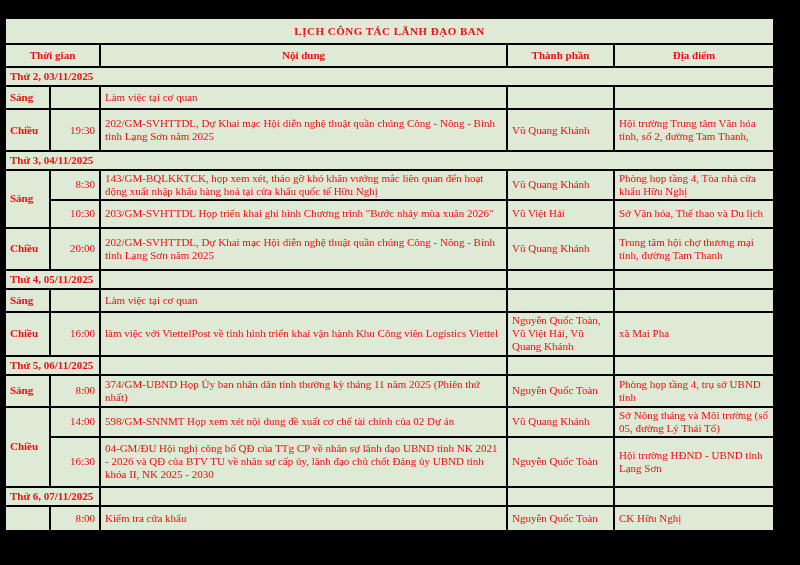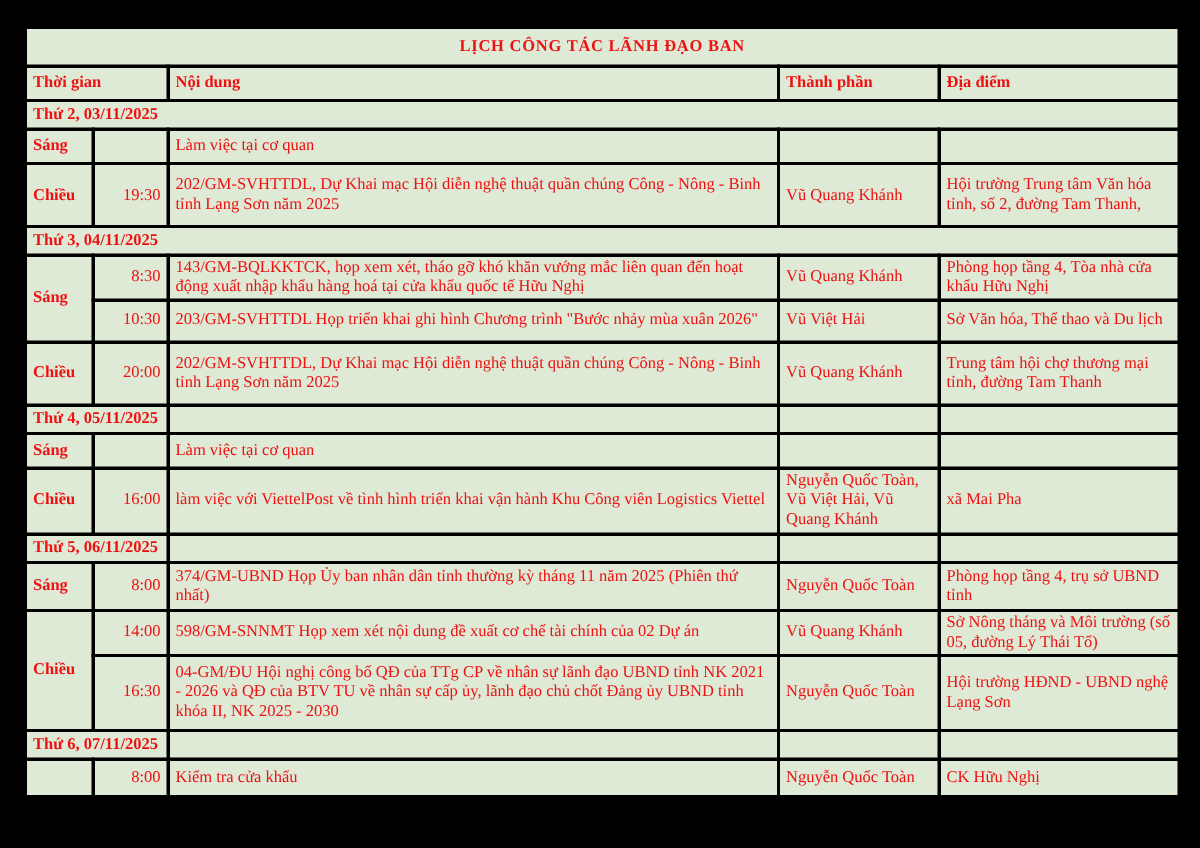--- a/index.html
+++ b/index.html
@@ -2,21 +2,21 @@
 <html><head>
 <meta charset="utf-8">
 <style>
   html,body{margin:0;padding:0;}
   body{
     width:800px;height:565px;
     background:#000;
     font-family:"Liberation Serif","DejaVu Serif",serif;
     position:relative;
   }
-  .page{position:absolute;left:16px;top:17px;}
+  .page{position:absolute;left:4px;top:17px;}
   table.sched{
     border-collapse:collapse;
     table-layout:fixed;
     width:769px;
     background:#000;
   }
   table.sched td, table.sched th{
     border:2px solid #000;
     background:#dee9d6;
     font-size:11px;
@@ -32,21 +32,21 @@
     color:#0a0ad0;
     text-align:center;
     height:22px;
     letter-spacing:.5px;
   }
   th.colhead{
     background:#fdf2cf;
     color:#0a0ad0;
     font-weight:bold;
     font-size:11.5px;
-    text-align:left;
+    text-align:center;
     height:19px;
   }
   td.dayhead{
     color:#00a14b;
     font-weight:bold;
     height:15px;
     font-size:11px;
     margin-top:36px;
   }
   td.part{
@@ -166,21 +166,21 @@
     <td class="part h32" rowspan="2">Chiều</td>
     <td class="time">14:00</td>
     <td>598/GM-SNNMT Họp xem xét nội dung đề xuất cơ chế tài chính của 02 Dự án</td>
     <td>Vũ Quang Khánh</td>
     <td>Sở Nông tháng và Môi trường (số 05, đường Lý Thái Tổ)</td>
   </tr>
   <tr>
     <td class="time h46">16:30</td>
     <td>04-GM/ĐU Hội nghị công bố QĐ của TTg CP về nhân sự lãnh đạo UBND tỉnh NK 2021 - 2026 và QĐ của BTV TU về nhân sự cấp ủy, lãnh đạo chủ chốt Đảng ủy UBND tỉnh khóa II, NK 2025 - 2030</td>
     <td>Nguyễn Quốc Toàn</td>
-    <td>Hội trường HĐND - UBND nghệ Lạng Sơn</td>
+    <td>Hội trường HĐND - UBND tỉnh Lạng Sơn</td>
   </tr>
 
   <tr>
     <td class="dayhead" colspan="2">Thứ 6, 07/11/2025</td>
     <td></td>
     <td></td>
     <td></td>
   </tr>
   <tr>
     <td class="part h21"></td>

